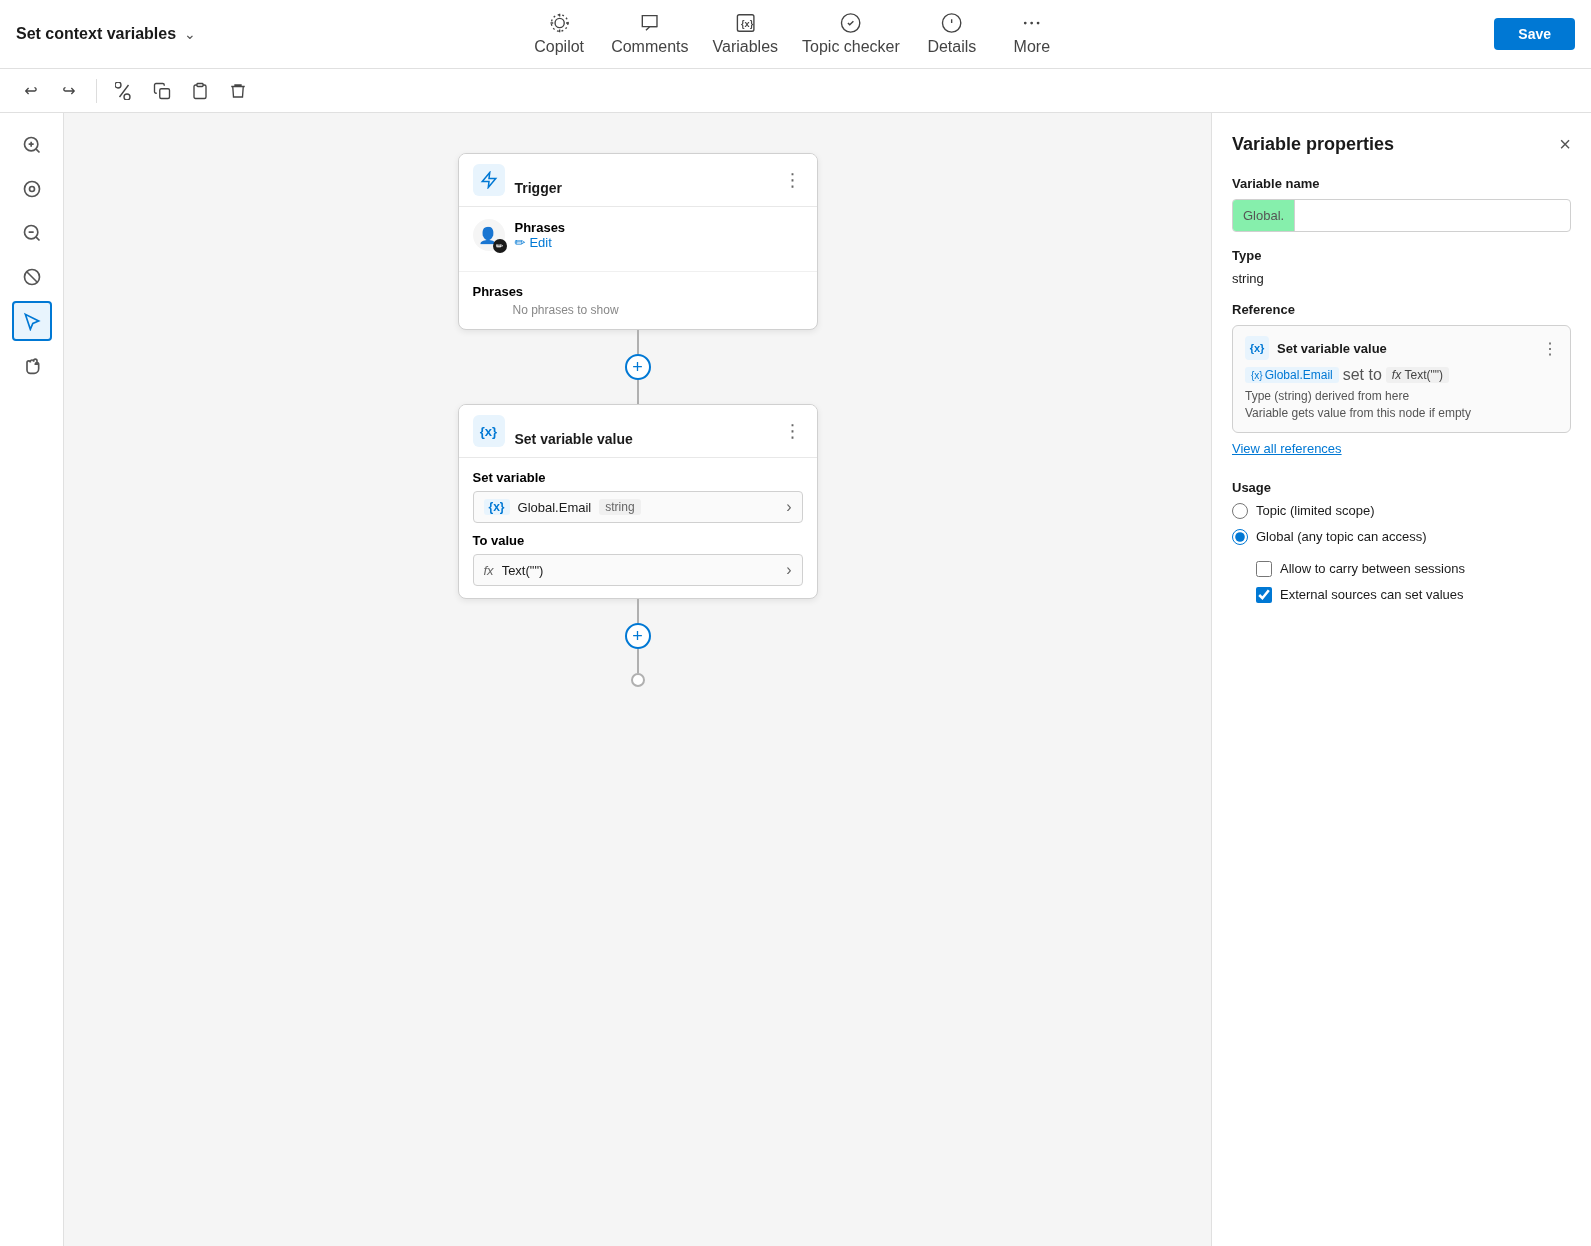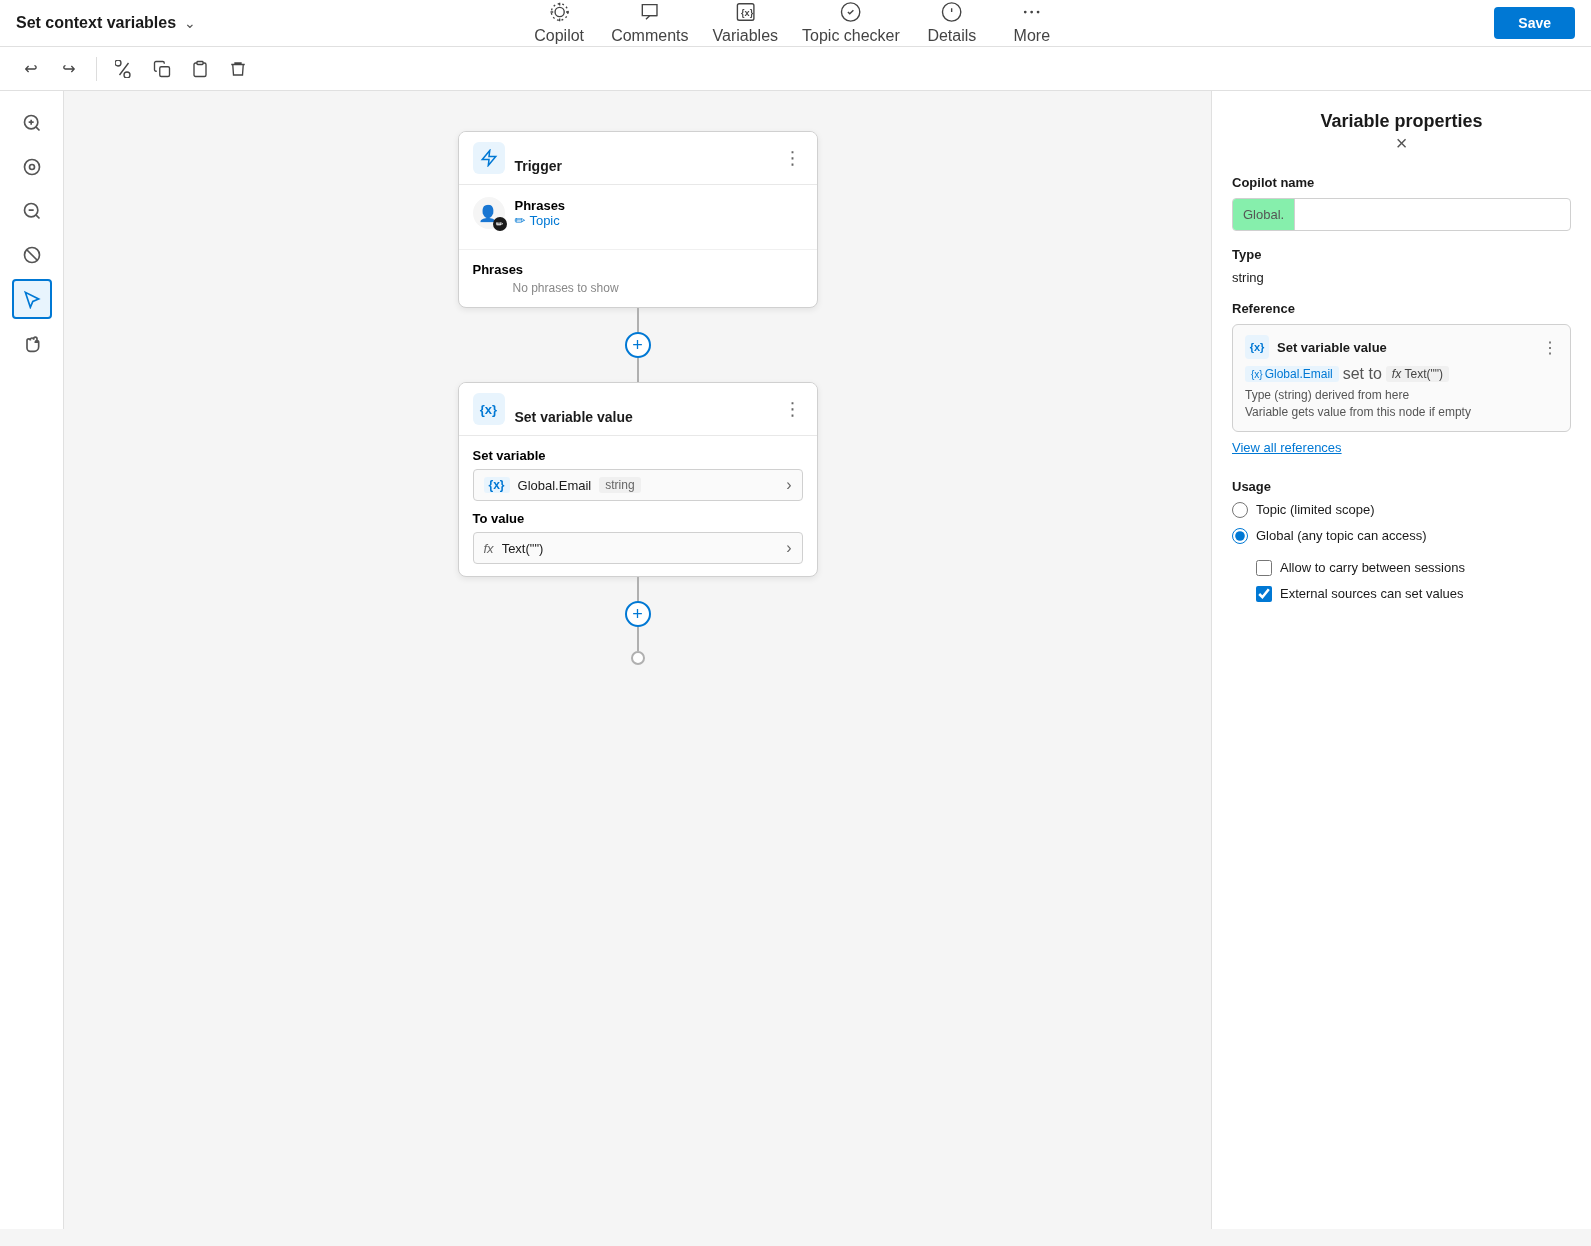--- a/index.html
+++ b/index.html
@@ -2,21 +2,21 @@
 <html><head>
   <meta charset="utf-8">
   <style>
     * { box-sizing: border-box; margin: 0; padding: 0; }
     body { font-family: 'Segoe UI', sans-serif; background: #f5f5f5; width: 1591px; height: 1246px; overflow: hidden; }
 
     
     .top-bar {
       display: flex; align-items: center; justify-content: space-between;
       background: #fff; border-bottom: 1px solid #e0e0e0;
-      padding: 0 16px; height: 47px; position: relative; z-index: 10;
+      padding: 0 16px; height: 69px; position: relative; z-index: 10;
     }
     .top-bar-left { display: flex; align-items: center; gap: 8px; }
     .top-bar-title { font-size: 16px; font-weight: 600; color: #1a1a1a; }
     .chevron-down { font-size: 14px; color: #555; cursor: pointer; }
     .top-bar-center { display: flex; align-items: center; gap: 24px; position: absolute; left: 50%; transform: translateX(-50%); }
     .nav-item { display: flex; flex-direction: column; align-items: center; gap: 4px; cursor: pointer; color: #444; font-size: 12px; min-width: 56px; }
     .nav-item svg { width: 22px; height: 22px; }
     .nav-item span { font-size: 16px; }
     .top-bar-right { display: flex; align-items: center; }
     .save-btn {
@@ -122,21 +122,21 @@
       display: flex; align-items: center; justify-content: center;
       color: #0078d4; font-size: 18px; font-weight: 300; cursor: pointer; background: #fff;
     }
     .connector-circle { width: 14px; height: 14px; border: 2px solid #b0b0b0; border-radius: 50%; background: #fff; }
 
     
     .right-panel {
       width: 380px; background: #fff; border-left: 1px solid #e0e0e0;
       display: flex; flex-direction: column; overflow-y: auto; padding: 20px;
     }
-    .panel-header { display: flex; align-items: center; justify-content: space-between; margin-bottom: 20px; flex-direction: column; }
+    .panel-header { display: flex; align-items: center; justify-content: space-between; margin-bottom: 20px; }
     .panel-title { font-size: 18px; font-weight: 600; color: #1a1a1a; }
     .panel-close { background: none; border: none; cursor: pointer; font-size: 20px; color: #555; }
 
     .section-label { font-size: 13px; font-weight: 600; color: #1a1a1a; margin-bottom: 8px; }
     .var-name-field {
       display: flex; align-items: center; border: 1px solid #d0d0d0; border-radius: 4px;
       overflow: hidden; margin-bottom: 16px;
     }
     .var-prefix {
       background: #86efac; padding: 8px 10px; font-size: 13px; color: #555;
@@ -325,21 +325,21 @@
         <div class="node-body">
           <div class="node-body-row">
             <div class="phrases-icon">
               👤
               <span class="phrases-badge">✏</span>
             </div>
             <div>
               <div style="font-size:13px;font-weight:600;">Phrases</div>
               <a class="edit-link">
                 <span>✏</span>
-                <span>Topic</span>
+                <span>Edit</span>
               </a>
             </div>
           </div>
         </div>
         <div class="phrases-section">
           <div class="phrases-title">Phrases</div>
           <div class="phrases-empty">No phrases to show</div>
         </div>
       </div>
 
@@ -385,21 +385,21 @@
 
     </div>
   </div>
 
   <div class="right-panel">
     <div class="panel-header">
       <span class="panel-title">Variable properties</span>
       <button class="panel-close">×</button>
     </div>
 
-    <div class="section-label">Copilot name</div>
+    <div class="section-label">Variable name</div>
     <div class="var-name-field">
       <span class="var-prefix">Global.</span>
     </div>
 
     <div class="section-label">Type</div>
     <div class="type-value">string</div>
 
     <div class="section-label">Reference</div>
     <div class="reference-box">
       <div class="ref-row">

